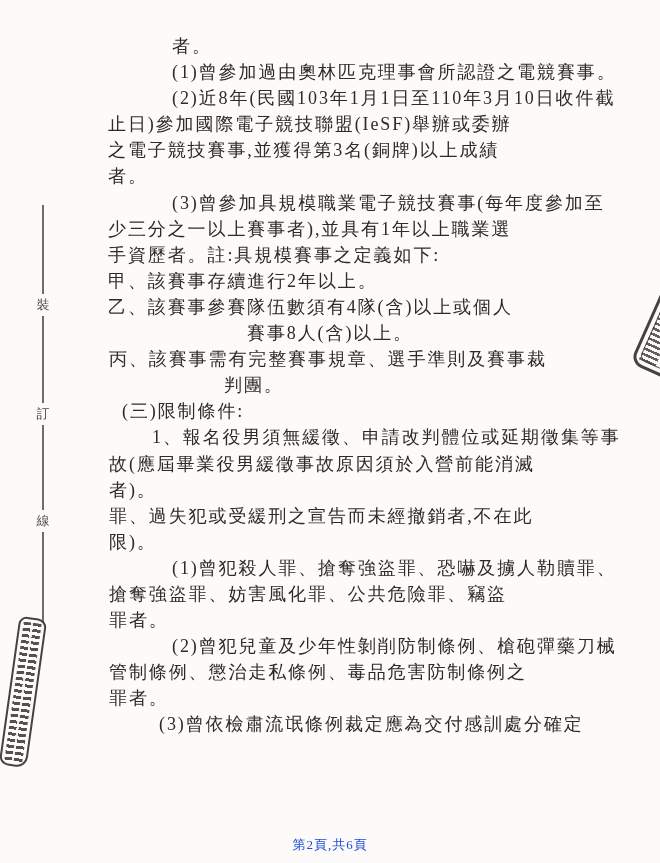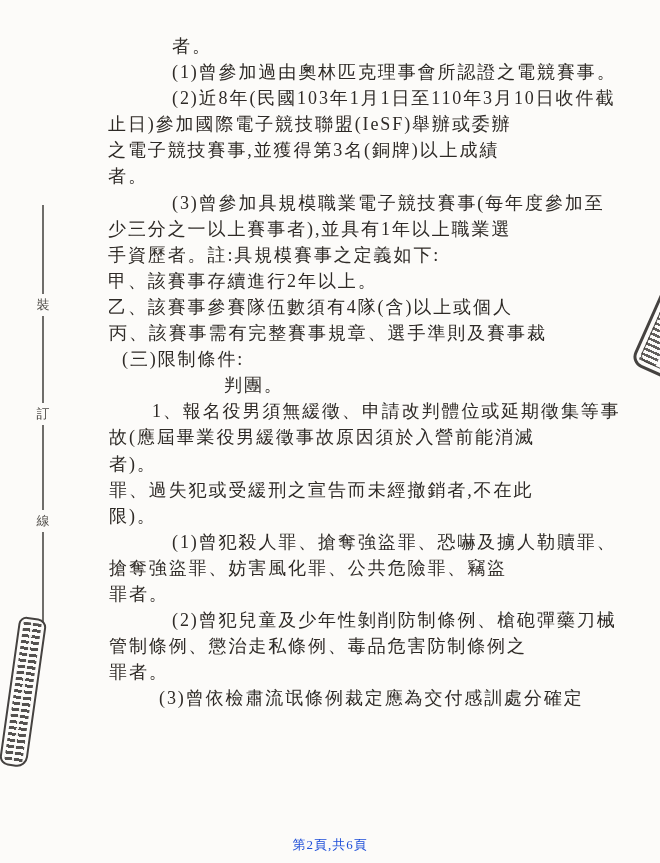--- a/index.html
+++ b/index.html
@@ -82,23 +82,24 @@
       <div class="line ind-c">(1)曾參加過由奧林匹克理事會所認證之電競賽事。</div>
       <div class="line ind-c">(2)近8年(民國103年1月1日至110年3月10日收件截</div>
       <div class="line ind-e">止日)參加國際電子競技聯盟(IeSF)舉辦或委辦</div>
       <div class="line ind-e">之電子競技賽事,並獲得第3名(銅牌)以上成績</div>
       <div class="line ind-e">者。</div>
       <div class="line ind-c">(3)曾參加具規模職業電子競技賽事(每年度參加至</div>
       <div class="line ind-e">少三分之一以上賽事者),並具有1年以上職業選</div>
       <div class="line ind-e">手資歷者。註:具規模賽事之定義如下:</div>
       <div class="line ind-e">甲、該賽事存續進行2年以上。</div>
       <div class="line ind-e">乙、該賽事參賽隊伍數須有4隊(含)以上或個人</div>
+      <div class="line ind-g">賽事8人(含)以上。</div>
       <div class="line ind-d">丙、該賽事需有完整賽事規章、選手準則及賽事裁</div>
+      <div class="line ind-f">判團。</div>
       <div class="line ind-a">(三)限制條件:</div>
-      <div class="line ind-f">判團。</div>
       <div class="line ind-b">1、報名役男須無緩徵、申請改判體位或延期徵集等事</div>
       <div class="line ind-d">故(應屆畢業役男緩徵事故原因須於入營前能消滅</div>
       <div class="line ind-d">者)。</div>
       <div class="line ind-d">罪、過失犯或受緩刑之宣告而未經撤銷者,不在此</div>
       <div class="line ind-d">限)。</div>
       <div class="line ind-c">(1)曾犯殺人罪、搶奪強盜罪、恐嚇及擄人勒贖罪、</div>
       <div class="line ind-d">搶奪強盜罪、妨害風化罪、公共危險罪、竊盜</div>
       <div class="line ind-d">罪者。</div>
       <div class="line ind-c">(2)曾犯兒童及少年性剝削防制條例、槍砲彈藥刀械</div>
       <div class="line ind-d">管制條例、懲治走私條例、毒品危害防制條例之</div>

